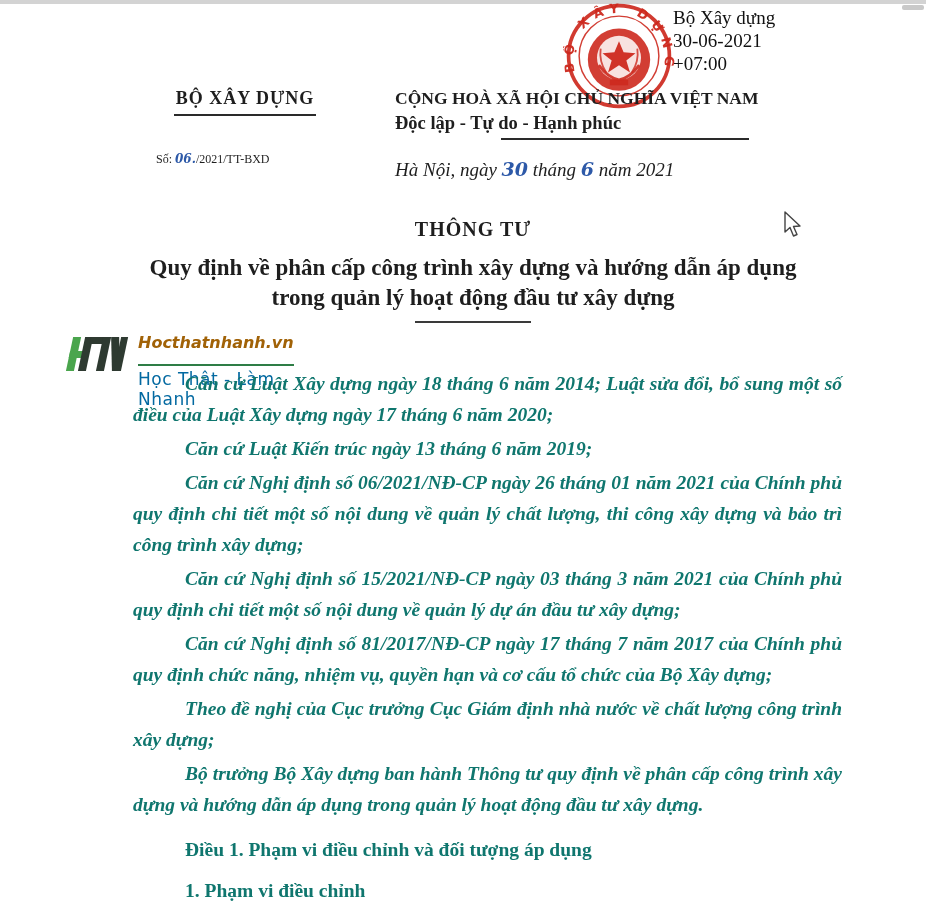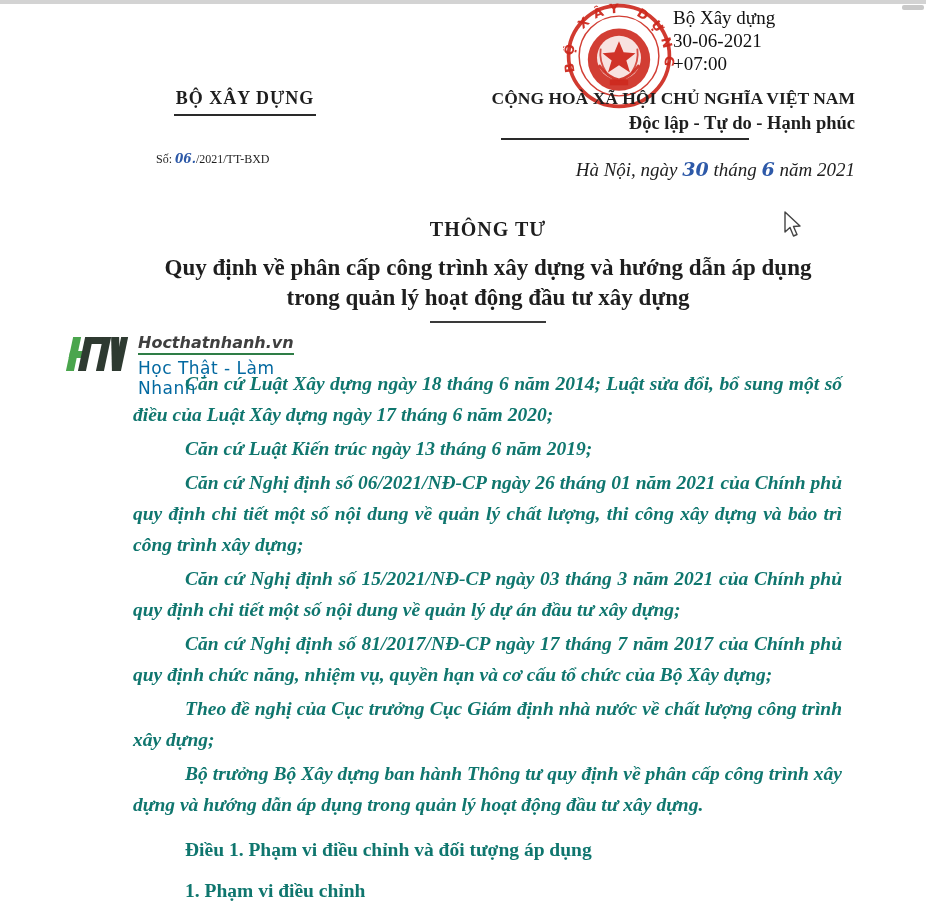--- a/index.html
+++ b/index.html
@@ -14,38 +14,38 @@
   .sig-block { position: absolute; left: 673px; top: 6px; width: 240px;
                font-family: "Liberation Serif", serif; font-size: 19px; line-height: 23px; color: #111; }
 
   
   .hdr-left { position: absolute; left: 80px; top: 88px; width: 330px; text-align: center; }
   .agency { font-weight: bold; font-size: 18px; letter-spacing: 1px; }
   .agency-underline { width: 142px; border-bottom: 2px solid #2a2a2a; margin: 5px auto 0; }
   .doc-number { position: absolute; left: 148px; top: 152px; font-size: 12px; margin-left: 8px; }
   .handwritten { color: #2d59a8; font-style: italic; font-weight: bold; font-family: "DejaVu Serif", serif; }
 
-  .hdr-right { position: absolute; left: 395px; top: 88px; width: 460px; text-align: right; }
+  .hdr-right { position: absolute; left: 395px; top: 88px; width: 460px; text-align: left; }
   .motto1 { font-weight: bold; font-size: 17.5px; white-space: nowrap; }
   .motto2 { font-weight: bold; font-size: 18.5px; margin-top: 4px; }
   .motto-underline { width: 248px; border-bottom: 2px solid #2a2a2a; margin: 4px auto 0; }
   .date-line { margin-top: 18px; font-style: italic; font-size: 19px; }
 
   
-  .title-block { position: absolute; left: 133px; top: 218px; width: 710px; text-align: center; }
+  .title-block { position: absolute; left: 118px; top: 218px; width: 710px; text-align: center; }
   .doc-type { font-weight: bold; font-size: 20px; letter-spacing: 1px; }
   .subject { font-weight: bold; font-size: 23px; margin-top: 12px; line-height: 30px; }
   .title-divider { width: 116px; border-bottom: 2px solid #3a3a3a; margin: 8px auto 0; }
 
   
   .wm { position: absolute; left: 62px; top: 333px; width: 270px; height: 46px; display: flex; align-items: flex-start; }
   .wm-mark { width: 70px; height: 42px; flex: 0 0 auto; }
   .wm-text { margin-left: 6px; font-family: "DejaVu Sans", sans-serif; }
-  .wm-site { font-weight: bold; font-style: italic; font-size: 16px; color: #404040;
-             border-bottom: 2px solid #2e7d46; padding-bottom: 1px; display: inline-block; }
+  .wm-site { font-weight: bold; font-style: italic; font-size: 16px; color: #a16207;
+             border-bottom: 2px solid #2e7d46; padding-bottom: 12px; display: inline-block; }
   .wm-slogan { font-size: 17px; color: #0369a1; margin-top: 3px; letter-spacing: 0.5px; }
 
   
   .body-block { position: absolute; left: 133px; top: 368px; width: 709px; }
   .body-block p { font-style: italic; font-size: 19.5px; line-height: 31px; text-align: justify;
                   text-indent: 52px; color: #0f766e; margin-bottom: 3px; font-weight: bold; }
   .section-heading { font-style: normal !important; font-weight: bold; font-size: 19.5px; margin-top: 14px; }
   .section-item { font-style: normal !important; margin-top: 10px; }
 
   .cursor { position: absolute; left: 783px; top: 211px; width: 20px; height: 28px; }

